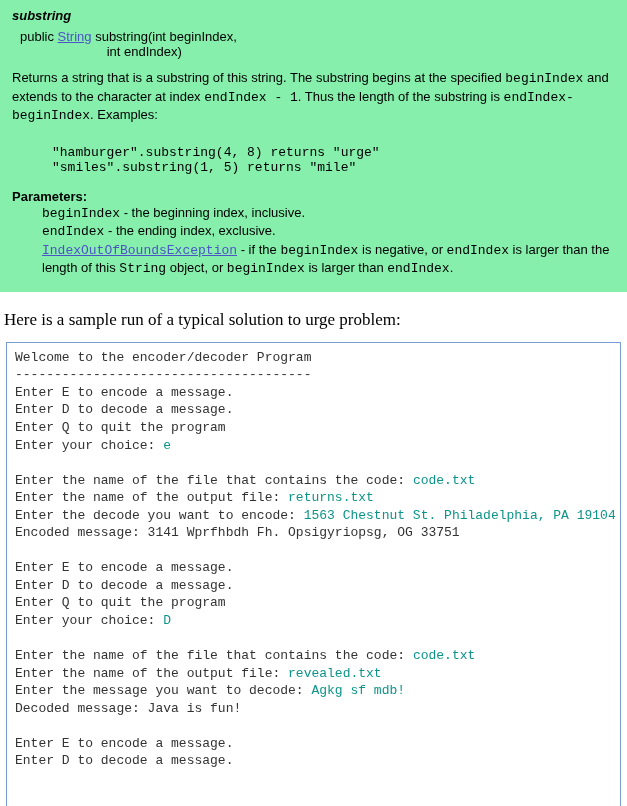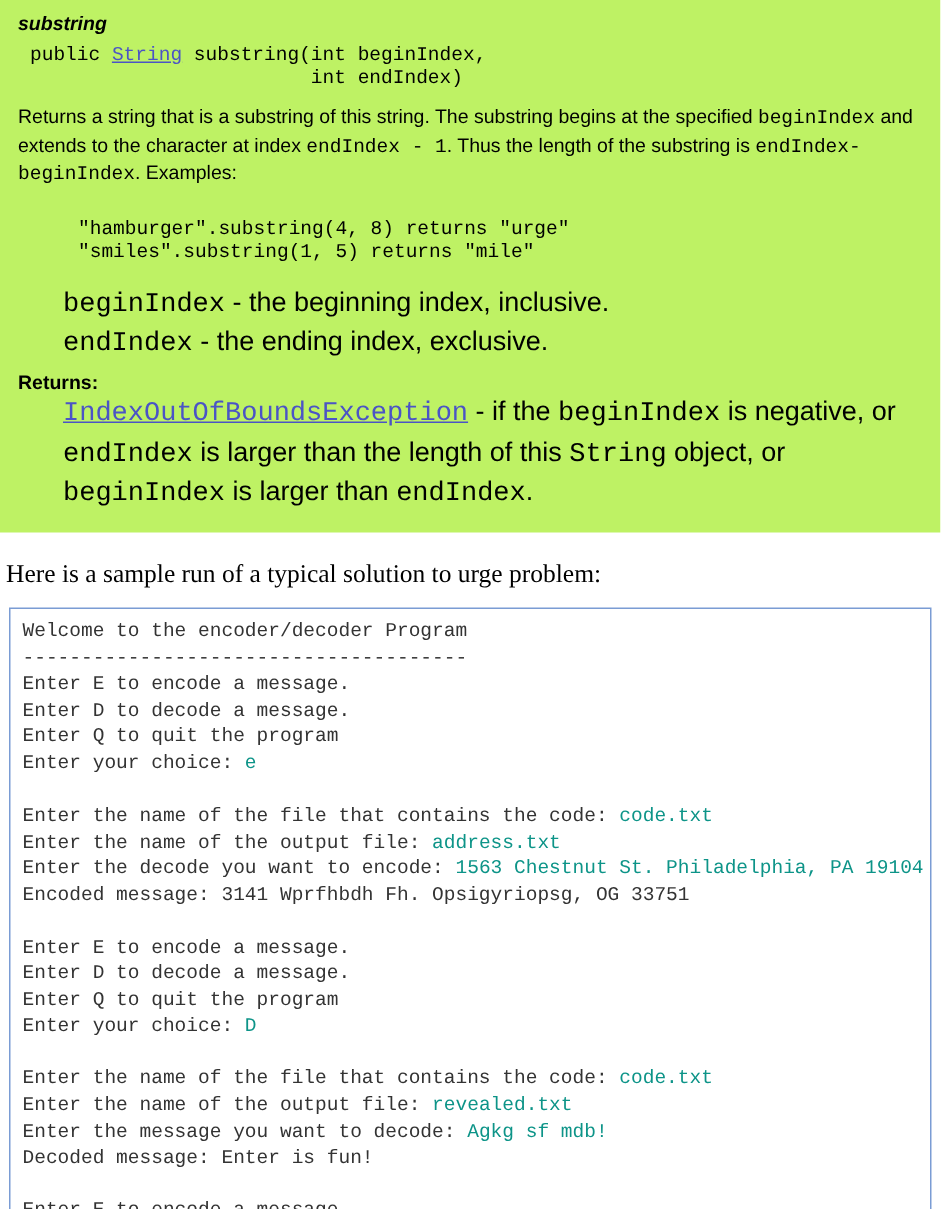--- a/index.html
+++ b/index.html
@@ -4,31 +4,31 @@
 <style>
   body {
     margin: 0;
     padding: 0;
     font-family: Arial, sans-serif;
     font-size: 13px;
     width: 627px;
     color: #000;
   }
   .javadoc {
-    background: #bef264;
+    background: #86efac;
     padding: 8px 12px 14px 12px;
   }
   .method-name {
     font-weight: bold;
     font-style: italic;
     font-size: 13px;
     margin-bottom: 6px;
   }
   .signature {
-    font-family: Liberation Mono, monospace;
+    font-family: Liberation Sans, sans-serif;
     font-size: 13px;
     white-space: pre;
     margin: 4px 0 10px 8px;
   }
   .link {
     color: #4b54c6;
     text-decoration: underline;
   }
   .description {
     font-size: 13px;
@@ -44,21 +44,21 @@
     white-space: pre;
     margin: 8px 0 14px 40px;
   }
   .section-label {
     font-weight: bold;
     font-size: 13px;
     margin-top: 6px;
   }
   .section-body {
     margin-left: 30px;
-    font-size: 18px;
+    font-size: 13px;
     line-height: 1.35;
   }
   .intro-text {
     font-family: Georgia, "Times New Roman", serif;
     font-size: 17px;
     margin: 18px 0 12px 4px;
   }
   .terminal {
     border: 1px solid #7a9cd4;
     font-family: "Courier New", monospace;
@@ -82,54 +82,54 @@
   <div class="signature"><span>public </span><span class="link">String</span><span> substring(int beginIndex,</span>
 <span>                        int endIndex)</span></div>
 
   <div class="description">
     <span>Returns a string that is a substring of this string. The substring begins at the specified </span><span class="code-inline">beginIndex</span><span> and extends to the character at index </span><span class="code-inline">endIndex - 1</span><span>. Thus the length of the substring is </span><span class="code-inline">endIndex-beginIndex</span><span>. Examples:</span>
   </div>
 
   <div class="examples"><span>"hamburger".substring(4, 8) returns "urge"</span>
 <span>"smiles".substring(1, 5) returns "mile"</span></div>
 
+  <div class="section-label">Parameters:</div>
   <div class="section-body">
     <span class="code-inline">beginIndex</span><span> - the beginning index, inclusive.</span><br>
     <span class="code-inline">endIndex</span><span> - the ending index, exclusive.</span>
   </div>
 
-  <div class="section-label">Returns:</div>
 
   <div class="section-body">
     <span class="link code-inline">IndexOutOfBoundsException</span><span> - if the </span><span class="code-inline">beginIndex</span><span> is negative, or </span><span class="code-inline">endIndex</span><span> is larger than the length of this </span><span class="code-inline">String</span><span> object, or </span><span class="code-inline">beginIndex</span><span> is larger than </span><span class="code-inline">endIndex</span><span>.</span>
   </div>
 </div>
 
 <div class="intro-text">Here is a sample run of a typical solution to urge problem:</div>
 
 <div class="terminal"><span>Welcome to the encoder/decoder Program</span>
 <span>--------------------------------------</span>
 <span>Enter E to encode a message.</span>
 <span>Enter D to decode a message.</span>
 <span>Enter Q to quit the program</span>
 <span>Enter your choice: </span><span class="user-input">e</span>
 
 <span>Enter the name of the file that contains the code: </span><span class="user-input">code.txt</span>
-<span>Enter the name of the output file: </span><span class="user-input">address.txt</span>
+<span>Enter the name of the output file: </span><span class="user-input">returns.txt</span>
 <span>Enter the decode you want to encode: </span><span class="user-input">1563 Chestnut St. Philadelphia, PA 19104</span>
 <span>Encoded message: 3141 Wprfhbdh Fh. Opsigyriopsg, OG 33751</span>
 
 <span>Enter E to encode a message.</span>
 <span>Enter D to decode a message.</span>
 <span>Enter Q to quit the program</span>
 <span>Enter your choice: </span><span class="user-input">D</span>
 
 <span>Enter the name of the file that contains the code: </span><span class="user-input">code.txt</span>
 <span>Enter the name of the output file: </span><span class="user-input">revealed.txt</span>
 <span>Enter the message you want to decode: </span><span class="user-input">Agkg sf mdb!</span>
-<span>Decoded message: Enter is fun!</span>
+<span>Decoded message: Java is fun!</span>
 
 <span>Enter E to encode a message.</span>
 <span>Enter D to decode a message.</span>
 
 
 
 </div>
 
 </body></html>

